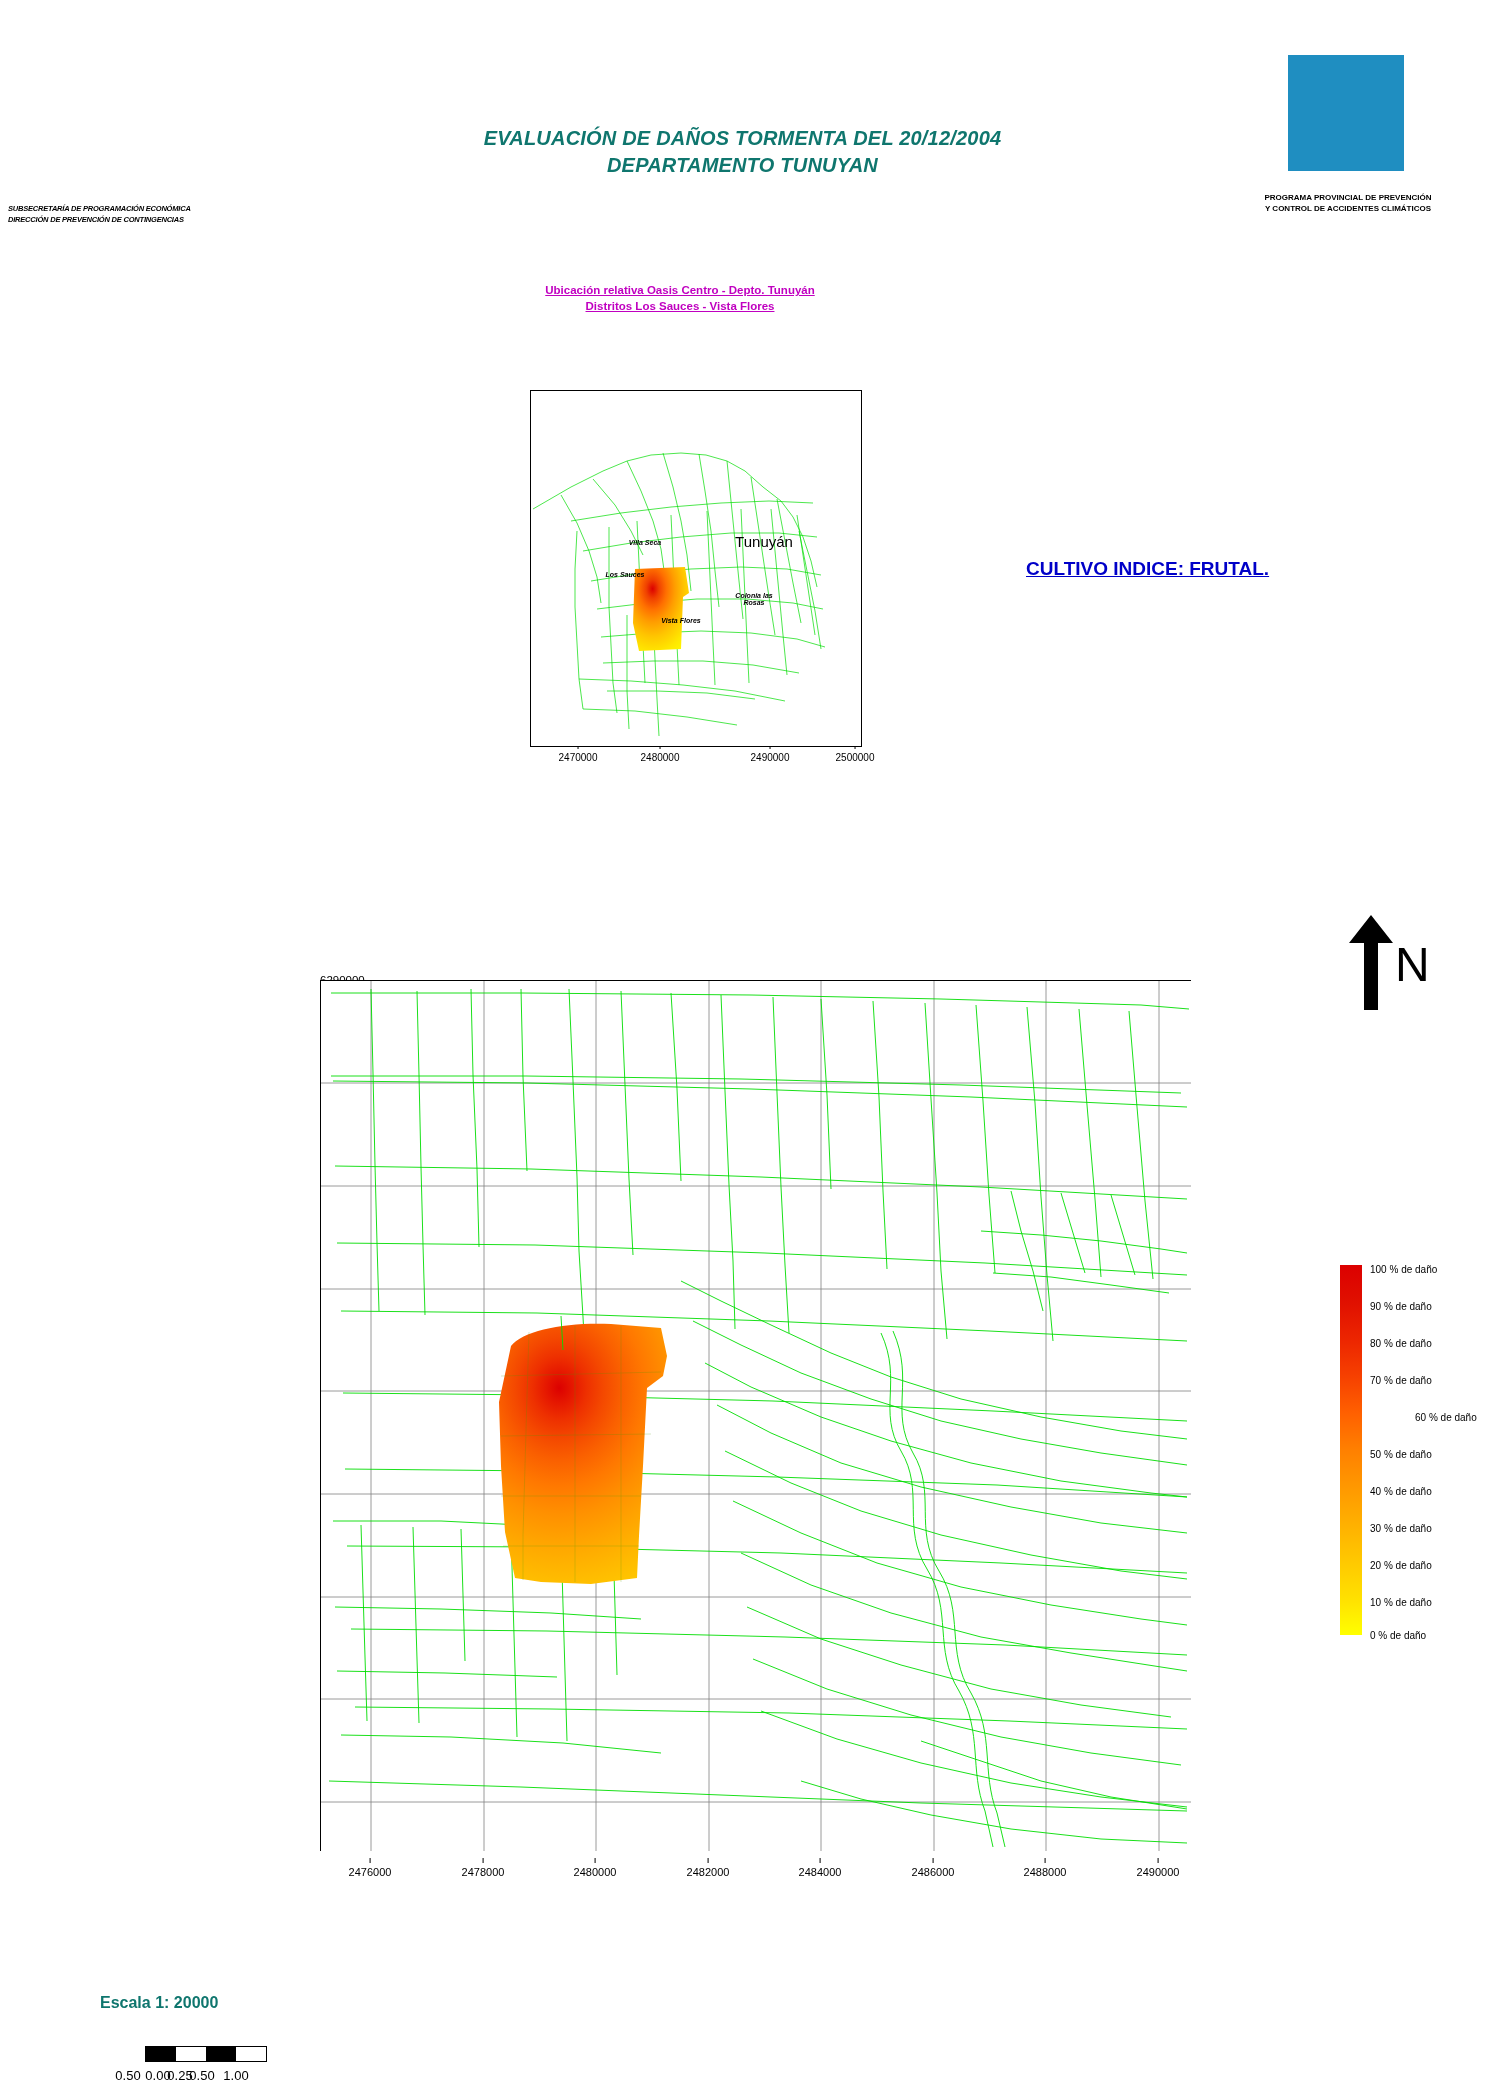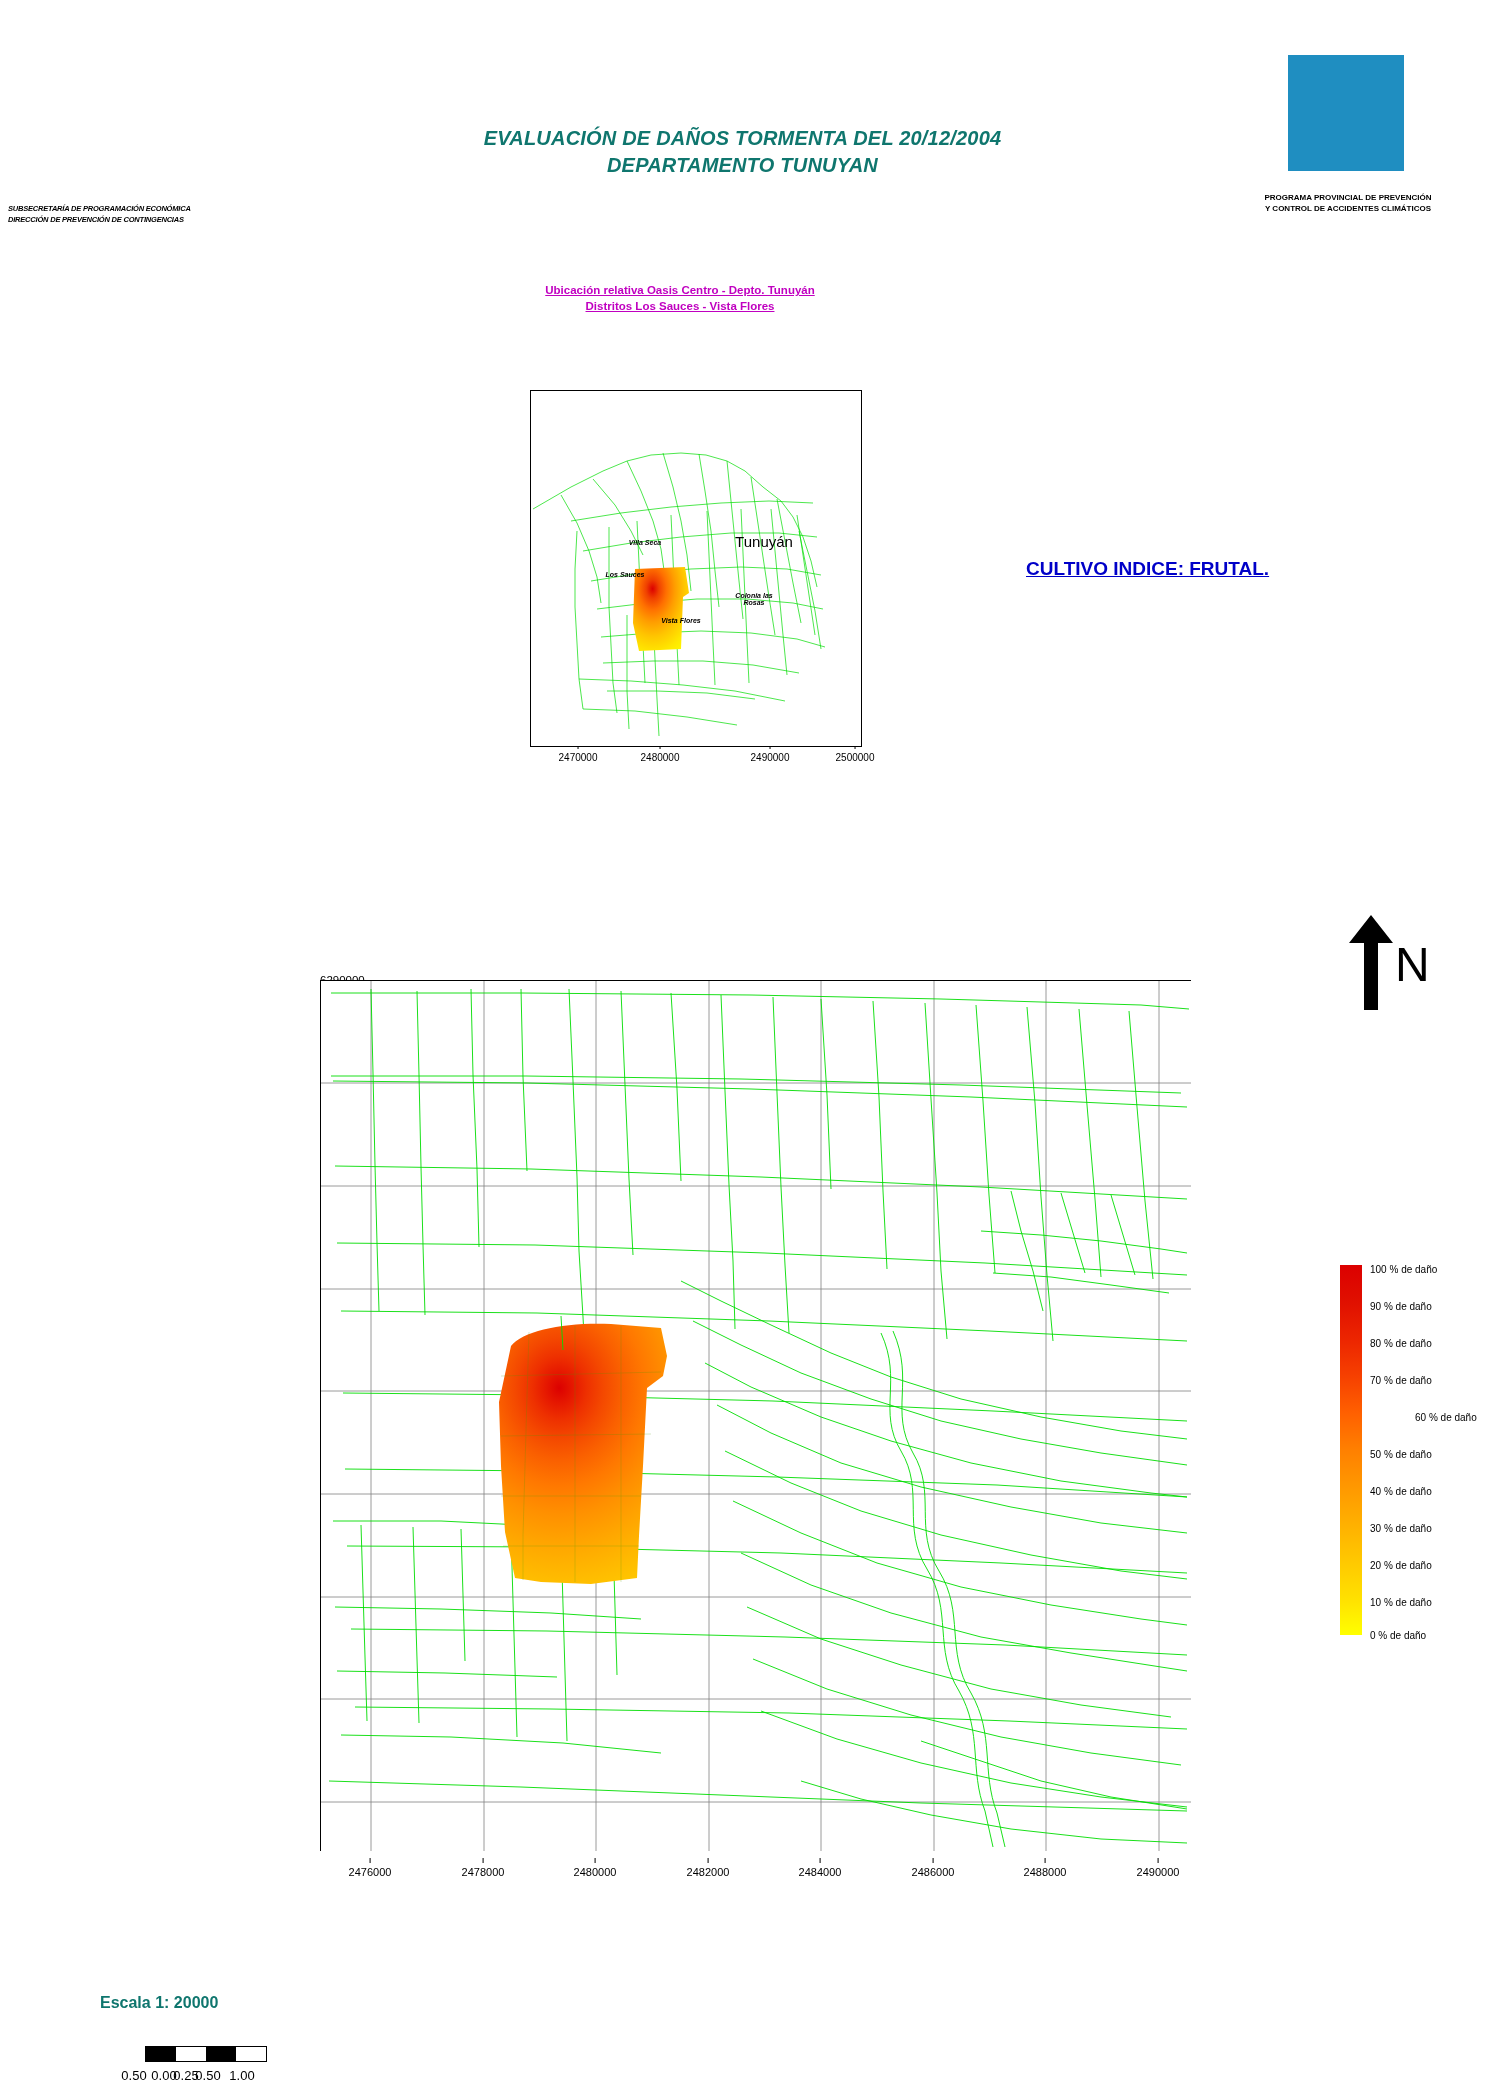--- a/index.html
+++ b/index.html
@@ -251,21 +251,20 @@
     width: 220px;
     height: 18px;
     font-size: 13px;
     color: #000;
   }
   #scale-labels span {
     position: absolute;
     top: 0;
     transform: translateX(-50%);
     white-space: nowrap;
-    margin-left: 6px;
   }
 </style>
 </head>
 <body>
 
 <div class="abs" id="main-title">
   <span>EVALUACIÓN DE DAÑOS TORMENTA DEL 20/12/2004</span>
   <span class="l2">DEPARTAMENTO TUNUYAN</span>
 </div>
 

